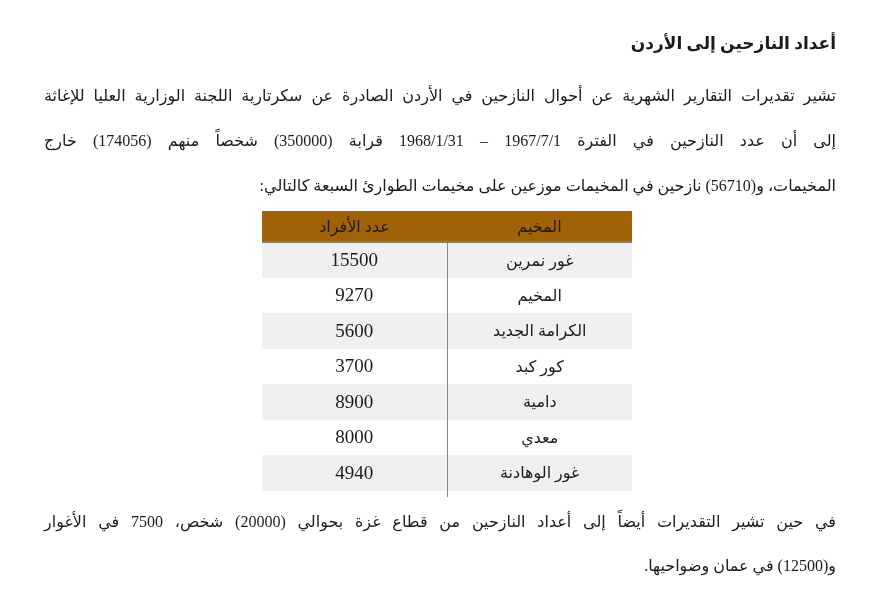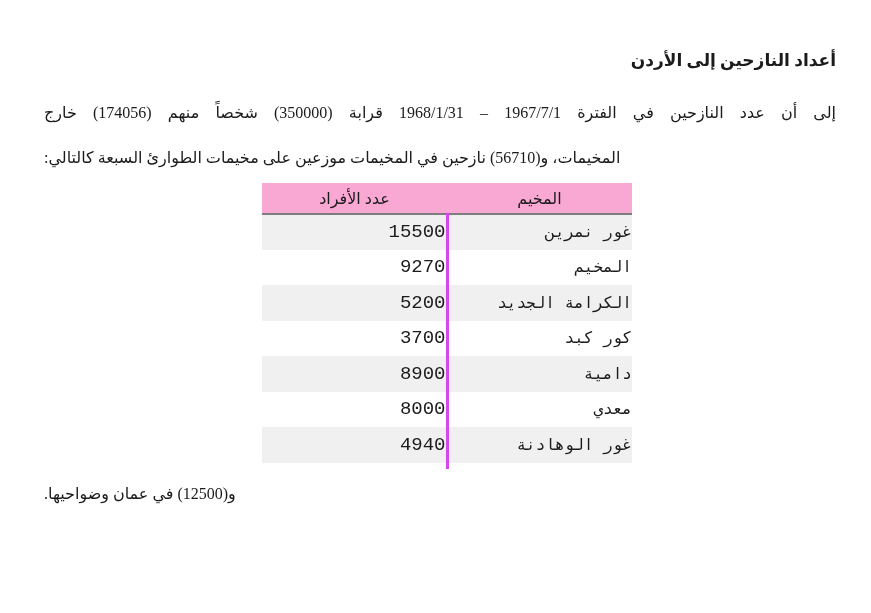--- a/index.html
+++ b/index.html
@@ -11,36 +11,36 @@
     width: 871px;
     height: 613px;
     background: #ffffff;
     color: #1b1b1b;
     direction: rtl;
     overflow: hidden;
     padding: 0 35px 0 44px;
   }
 
   .doc-title {
-    padding-top: 45px;
+    padding-top: 28px;
     font-size: 17px;
     line-height: 32px;
     font-weight: bold;
     text-align: right;
   }
 
   .para { font-size: 16px; }
   .para .line {
     line-height: 45px;
     text-align: justify;
     text-align-last: justify;
     white-space: normal;
   }
   .para .line.end {
-    text-align: left;
+    text-align: right;
     text-align-last: auto;
   }
 
   .intro { margin-top: 13px; }
   .closing { margin-top: 3px; }
   .closing .line { line-height: 44px; }
 
   table.camps {
     margin-top: 3px;
     margin-right: 204px;
@@ -49,29 +49,28 @@
     table-layout: fixed;
     font-size: 16px;
   }
   table.camps col { width: 185px; }
   table.camps th {
     height: 31px;
     font-weight: normal;
     text-align: center;
     vertical-align: middle;
     border-bottom: 2px solid #7d7d7d;
-    background: #f9a8d4;
+    background: #a16207;
   }
   table.camps td {
     height: 35.5px;
-    text-align: right;
+    text-align: center;
     vertical-align: middle;
-    font-family: Liberation Mono, monospace;
   }
-  table.camps tbody td:first-child { border-left: 3px solid #d946ef; }
+  table.camps tbody td:first-child { border-left: 1px solid #d946ef; }
   table.camps tbody tr:nth-child(odd) { background: #f0f0f0; }
   table.camps tbody tr.tail td {
     height: 6px;
     background: transparent;
     line-height: 0;
     font-size: 0;
   }
   .num {
     font-family: "Liberation Serif", serif;
     font-size: 19px;
@@ -80,20 +79,21 @@
   }
 </style>
 </head>
 <body>
 
 <div class="page">
 
   <h1 class="doc-title">أعداد النازحين إلى الأردن</h1>
 
   <div class="para intro">
+    <div class="line">تشير تقديرات التقارير الشهرية عن أحوال النازحين في الأردن الصادرة عن سكرتارية اللجنة الوزارية العليا للإغاثة</div>
     <div class="line">إلى أن عدد النازحين في الفترة 1967/7/1 – 1968/1/31 قرابة (350000) شخصاً منهم (174056) خارج</div>
     <div class="line end">المخيمات، و(56710) نازحين في المخيمات موزعين على مخيمات الطوارئ السبعة كالتالي:</div>
   </div>
 
   <table class="camps">
     <colgroup>
         <col>
         <col>
       </colgroup>
     <thead>
@@ -106,21 +106,21 @@
       <tr>
         <td>غور نمرين</td>
         <td class="num">15500</td>
       </tr>
       <tr>
         <td>المخيم</td>
         <td class="num">9270</td>
       </tr>
       <tr>
         <td>الكرامة الجديد</td>
-        <td class="num">5200</td>
+        <td class="num">5600</td>
       </tr>
       <tr>
         <td>كور كبد</td>
         <td class="num">3700</td>
       </tr>
       <tr>
         <td>دامية</td>
         <td class="num">8900</td>
       </tr>
       <tr>
@@ -132,16 +132,17 @@
         <td class="num">4940</td>
       </tr>
       <tr class="tail">
         <td></td>
         <td></td>
       </tr>
     </tbody>
   </table>
 
   <div class="para closing">
+    <div class="line">في حين تشير التقديرات أيضاً إلى أعداد النازحين من قطاع غزة بحوالي (20000) شخص، 7500 في الأغوار</div>
     <div class="line end">و(12500) في عمان وضواحيها.</div>
   </div>
 
 </div>
 
 </body></html>

